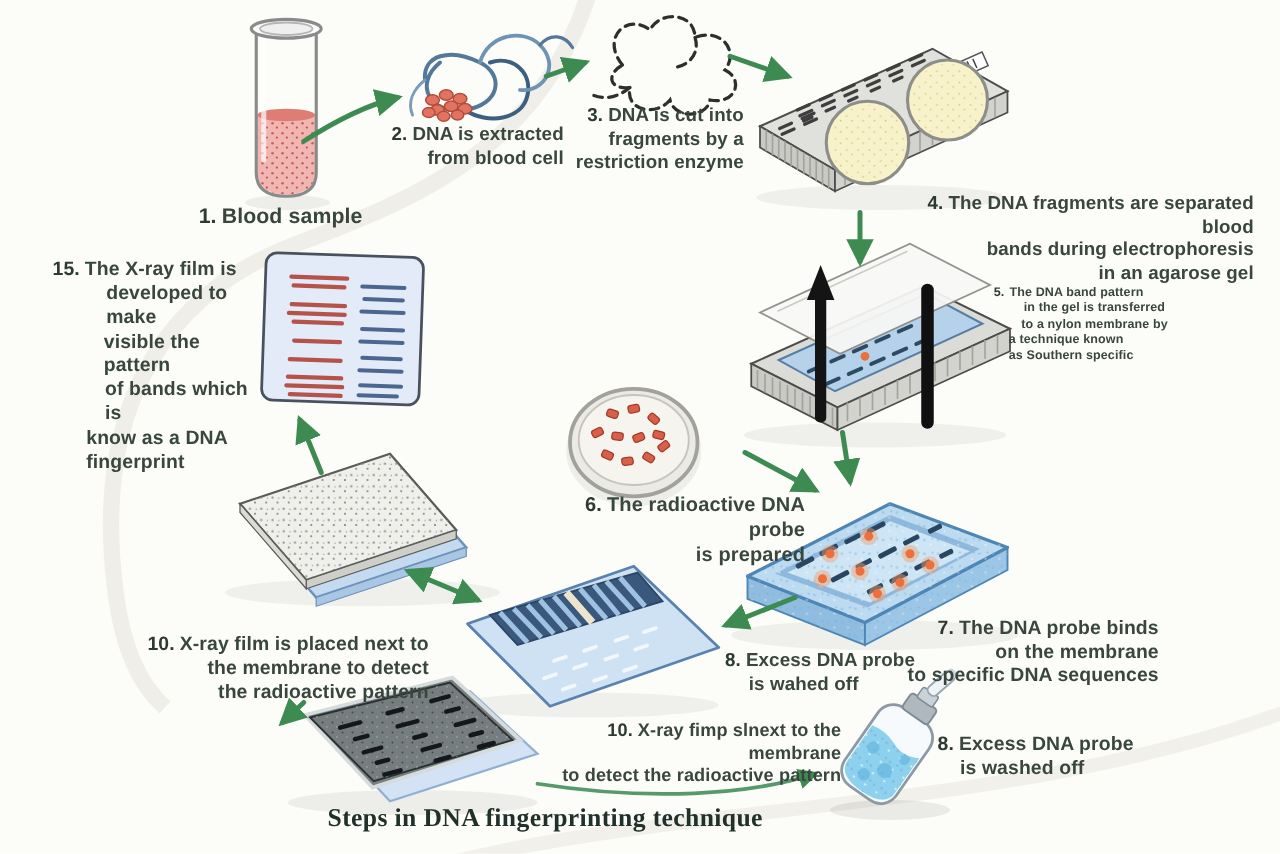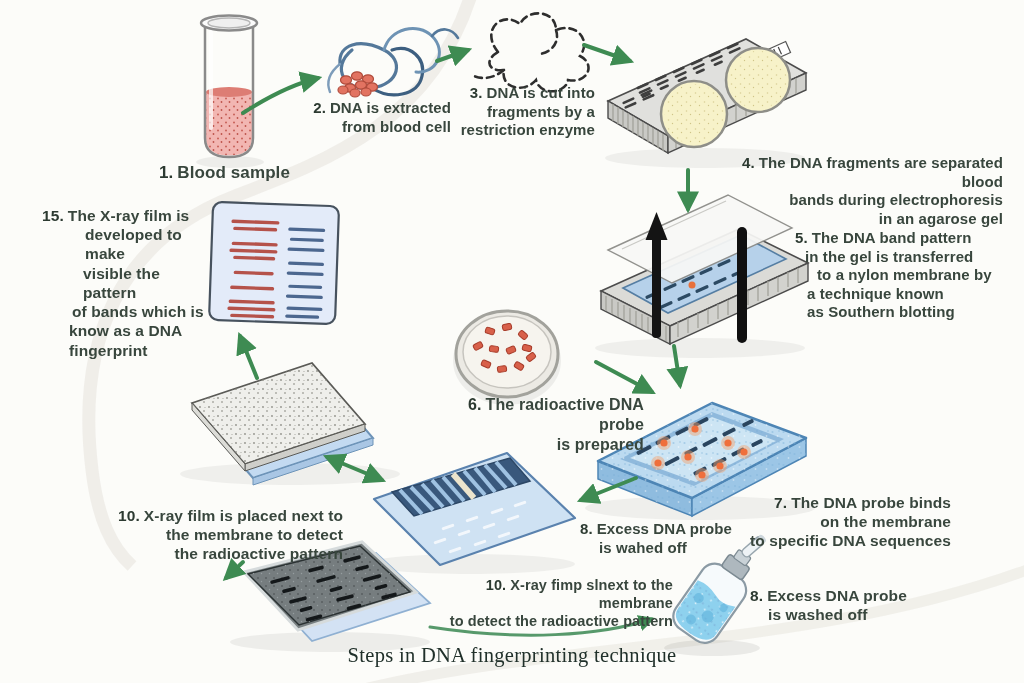--- a/index.html
+++ b/index.html
@@ -2,22 +2,22 @@
 <html><head>
 <meta charset="utf-8">
 <style>
   html,body{margin:0;padding:0;background:#ffffff}
   .stage{position:relative;width:1024px;height:683px;background:#fcfcf9;overflow:hidden;
          font-family:"Liberation Sans",sans-serif;}
   .layer{position:absolute;left:0;top:0;width:1024px;height:683px}
   .lbl{position:absolute;color:#38463d;font-weight:600;line-height:1.24;letter-spacing:.1px}
   .lbl .num{font-weight:700;color:#2c3a31;margin-right:4px}
   .ctr{text-align:right}
-  .title{position:absolute;left:262px;top:644px;width:500px;text-align:center;
-         font-family:"Liberation Serif","DejaVu Serif",serif;font-weight:400;
+  .title{position:absolute;left:262px;top:644px;width:500px;text-align:left;
+         font-family:"Liberation Serif","DejaVu Serif",serif;font-weight:700;
          font-size:20.5px;color:#20302a;letter-spacing:.3px}
 </style>
 </head>
 <body>
 
 <div class="stage">
 
 <svg class="layer" width="1024" height="683" viewBox="0 0 1024 683">
   <defs>
     <marker id="ah" viewBox="0 0 10 10" refX="8" refY="5" markerWidth="5.5" markerHeight="5.5" orient="auto-start-reverse">
@@ -426,34 +426,34 @@
   <div>fragments by a</div>
   <div>restriction enzyme</div>
 </div>
 
 <div class="lbl ctr" style="left:697px;top:154px;width:306px;font-size:15px">
   <div><span class="num">4.</span><span>The DNA fragments are separated blood</span></div>
   <div>bands during electrophoresis</div>
   <div>in an agarose gel</div>
 </div>
 
-<div class="lbl" style="left:795px;top:229px;width:220px;font-size:15px">
+<div class="lbl" style="left:795px;top:229px;width:220px;font-size:10px">
   <div><span class="num">5.</span><span>The DNA band pattern</span></div>
-  <div style="margin-left:10px">in the gel is transferred</div>
+  <div style="margin-left:24px">in the gel is transferred</div>
   <div style="margin-left:22px">to a nylon membrane by</div>
   <div style="margin-left:12px">a technique known</div>
-  <div style="margin-left:12px">as Southern blotting</div>
+  <div style="margin-left:12px">as Southern specific</div>
 </div>
 
 <div class="lbl ctr" style="left:442px;top:395px;width:202px;font-size:16px">
   <div><span class="num">6.</span><span>The radioactive DNA probe</span></div>
   <div>is prepared</div>
 </div>
 
-<div class="lbl ctr" style="left:736px;top:493px;width:215px;font-size:15.5px">
+<div class="lbl ctr" style="left:712px;top:493px;width:215px;font-size:15.5px">
   <div><span class="num">7.</span><span>The DNA probe binds</span></div>
   <div>on the membrane</div>
   <div>to specific DNA sequences</div>
 </div>
 
 <div class="lbl" style="left:580px;top:520px;width:160px;font-size:15px">
   <div><span class="num">8.</span><span>Excess DNA probe</span></div>
   <div style="margin-left:19px">is wahed off</div>
 </div>
 
@@ -470,20 +470,20 @@
 <div class="lbl ctr" style="left:105px;top:506px;width:238px;font-size:15.5px">
   <div><span class="num">10.</span><span>X-ray film is placed next to</span></div>
   <div>the membrane to detect</div>
   <div>the radioactive pattern</div>
 </div>
 
 <div class="lbl" style="left:42px;top:206px;width:170px;font-size:15.5px">
   <div><span class="num">15.</span><span>The X-ray film is</span></div>
   <div style="margin-left:43px">developed to make</div>
   <div style="margin-left:41px">visible the pattern</div>
-  <div style="margin-left:30px">of bands which is</div>
+  <div style="margin-left:42px">of bands which is</div>
   <div style="margin-left:27px">know as a DNA</div>
   <div style="margin-left:27px">fingerprint</div>
 </div>
 
 <div class="title">Steps in DNA fingerprinting technique</div>
 
 </div>
 
 </body></html>

